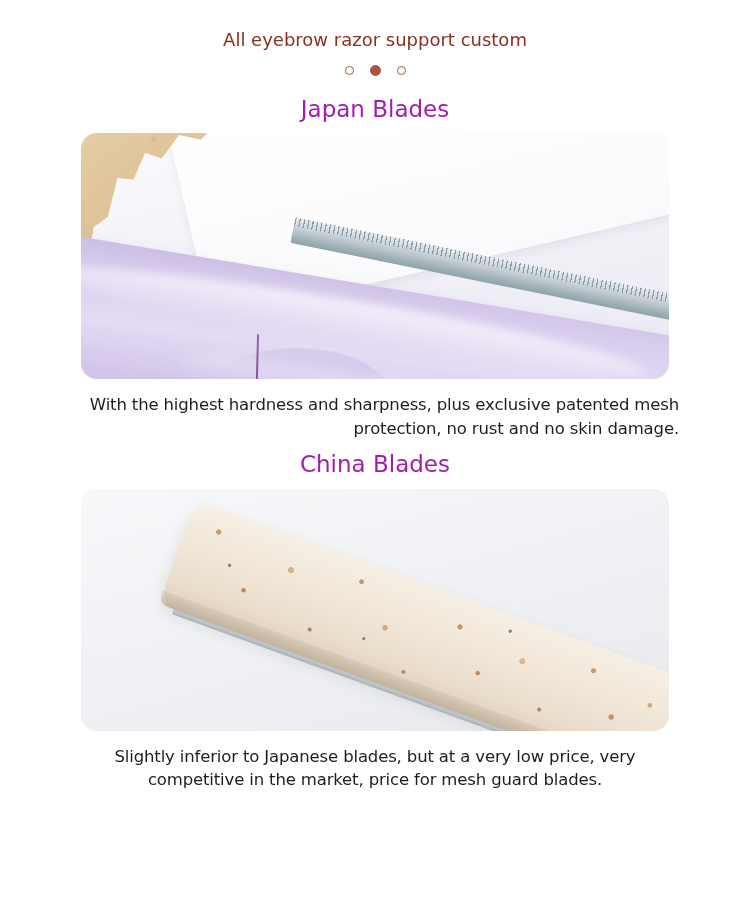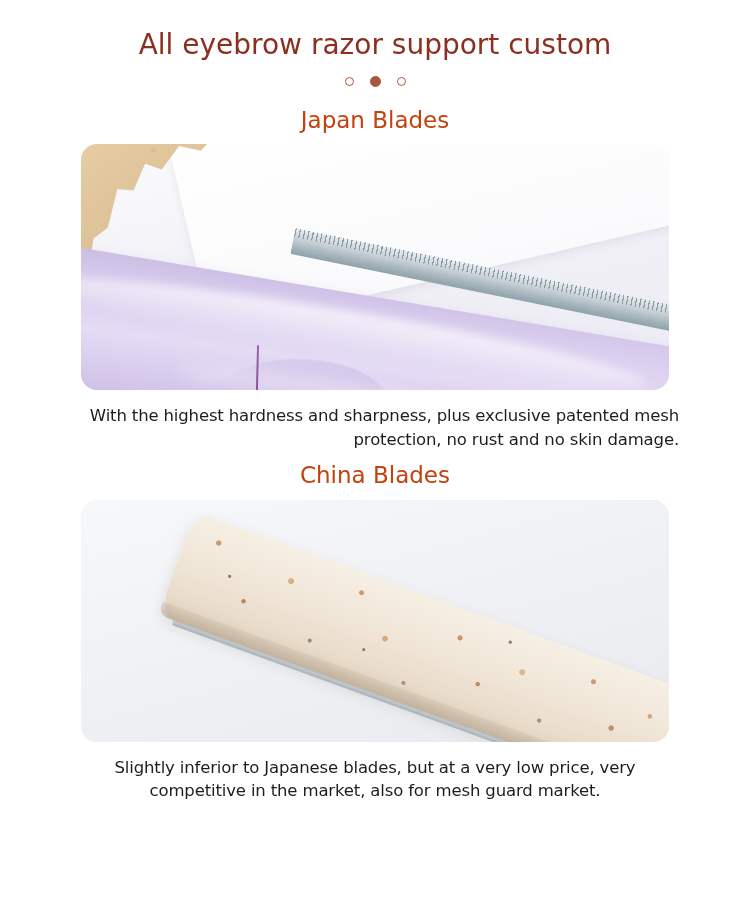--- a/index.html
+++ b/index.html
@@ -31,21 +31,21 @@
   .main-title {
     font-size: 37px;
     letter-spacing: 0.5px;
     color: #8b2f20;
     font-weight: 400;
     line-height: 1.0;
     margin: 0;
     font-family: "DejaVu Sans", sans-serif;
   }
   .sub-title {
-    font-size: 28px;
+    font-size: 18px;
     color: #8b2f20;
     font-weight: 400;
     margin: 10px 0 0 0;
     line-height: 1.1;
     font-family: "DejaVu Sans", sans-serif;
   }
 
   .dots {
     margin-top: 14px;
     display: flex;
@@ -68,21 +68,21 @@
     background: #a9563d;
     border: 1.6px solid #a9563d;
     width: 11px;
     height: 11px;
   }
 
   
   .section-heading {
     text-align: center;
     font-size: 23px;
-    color: #c2410c;
+    color: #a21caf;
     font-weight: 400;
     font-family: "DejaVu Sans", sans-serif;
     margin: 0;
     line-height: 1.2;
   }
 
   .photo-frame {
     position: relative;
     width: 588px;
     margin: 10px auto 0 auto;
@@ -387,16 +387,16 @@
       <div class="p2-shadow"></div>
       <div class="p2-blade">
         <div class="p2-blade-teeth"></div>
       </div>
       <div class="p2-tip"></div>
       <div class="p2-handle">
         <div class="p2-handle-edge"></div>
       </div>
     </div>
 
-    <p class="desc centered">Slightly inferior to Japanese blades, but at a very low price, very competitive in the market, also for mesh guard market.</p>
+    <p class="desc centered">Slightly inferior to Japanese blades, but at a very low price, very competitive in the market, price for mesh guard blades.</p>
   </div>
 
 </div>
 
 </body></html>

